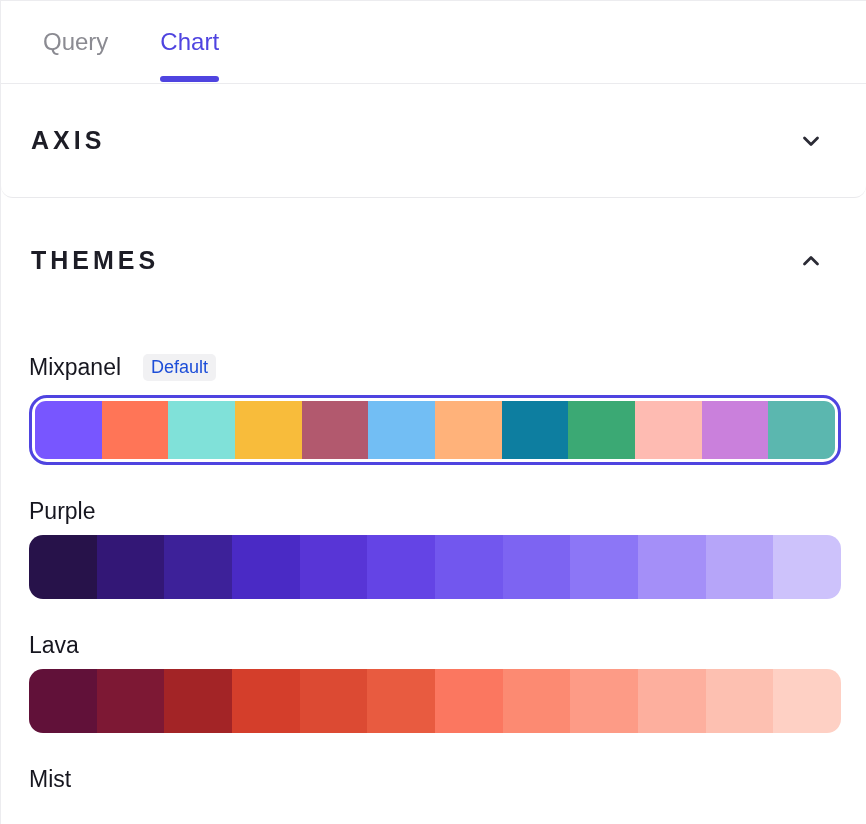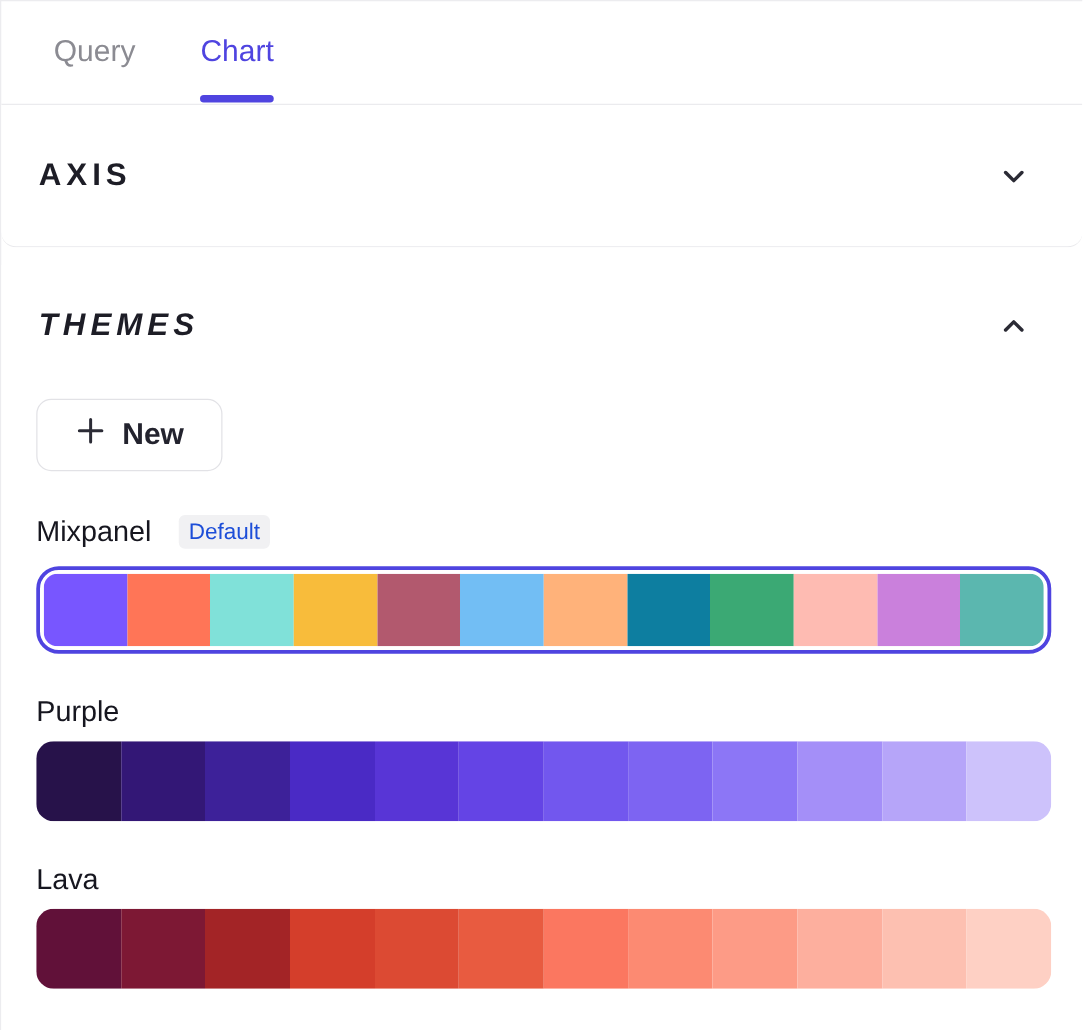--- a/index.html
+++ b/index.html
@@ -65,21 +65,20 @@
     margin-top:14px;
     background:#fff;
   }
   .themes-header{
     box-sizing:border-box;
     padding:34px 44px 0 30px;
     display:flex;
     align-items:center;
     justify-content:space-between;
     cursor:pointer;
-    font-style:italic;
   }
   .search-row{
     display:flex;
     gap:10px;
     margin:44px 25px 0 28px;
   }
   .search-box{
     flex:1;
     height:58px;
     background:#f4f4f5;
@@ -184,28 +183,20 @@
     <div class="themes-header">
       <span class="section-title">THEMES</span>
       <span>
         <svg class="chev" viewBox="0 0 22 22" fill="none">
           <path d="M4.5 14 L11 7.5 L17.5 14" stroke="#2b2b35" stroke-width="2.8" stroke-linecap="round" stroke-linejoin="round"></path>
         </svg>
       </span>
     </div>
 
     <div class="search-row">
-      <div class="new-btn">
-        <span>
-          <svg width="25" height="25" viewBox="0 0 25 25" fill="none">
-            <path d="M12.5 3.5 V21.5 M3.5 12.5 H21.5" stroke="#2b2b35" stroke-width="2.4" stroke-linecap="round"></path>
-          </svg>
-        </span>
-        <span>New</span>
-      </div>
     </div>
 
     <div class="theme-list">
   <div class="theme-item">
     <div class="theme-label-row">
       <span class="theme-name">Mixpanel</span>
       <span class="theme-badge">Default</span>
     </div>
     <div class="row-wrap selected">
       <div class="theme-row">

